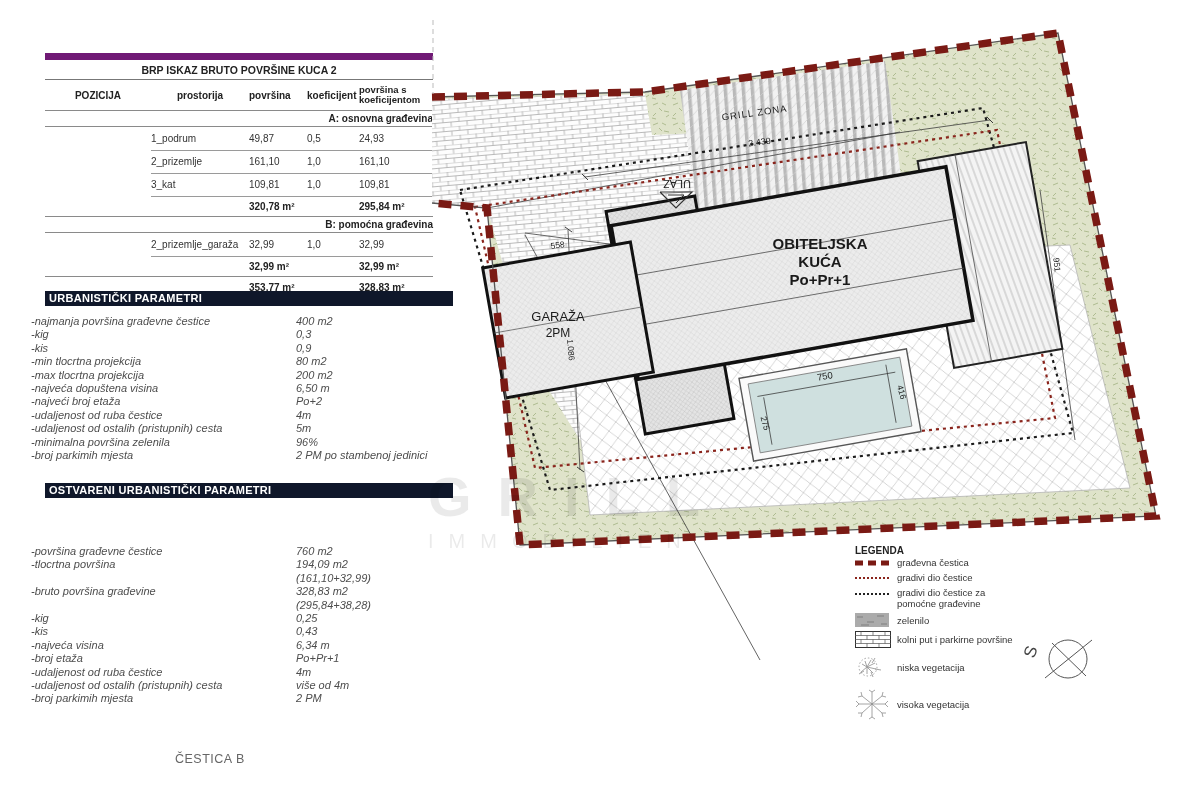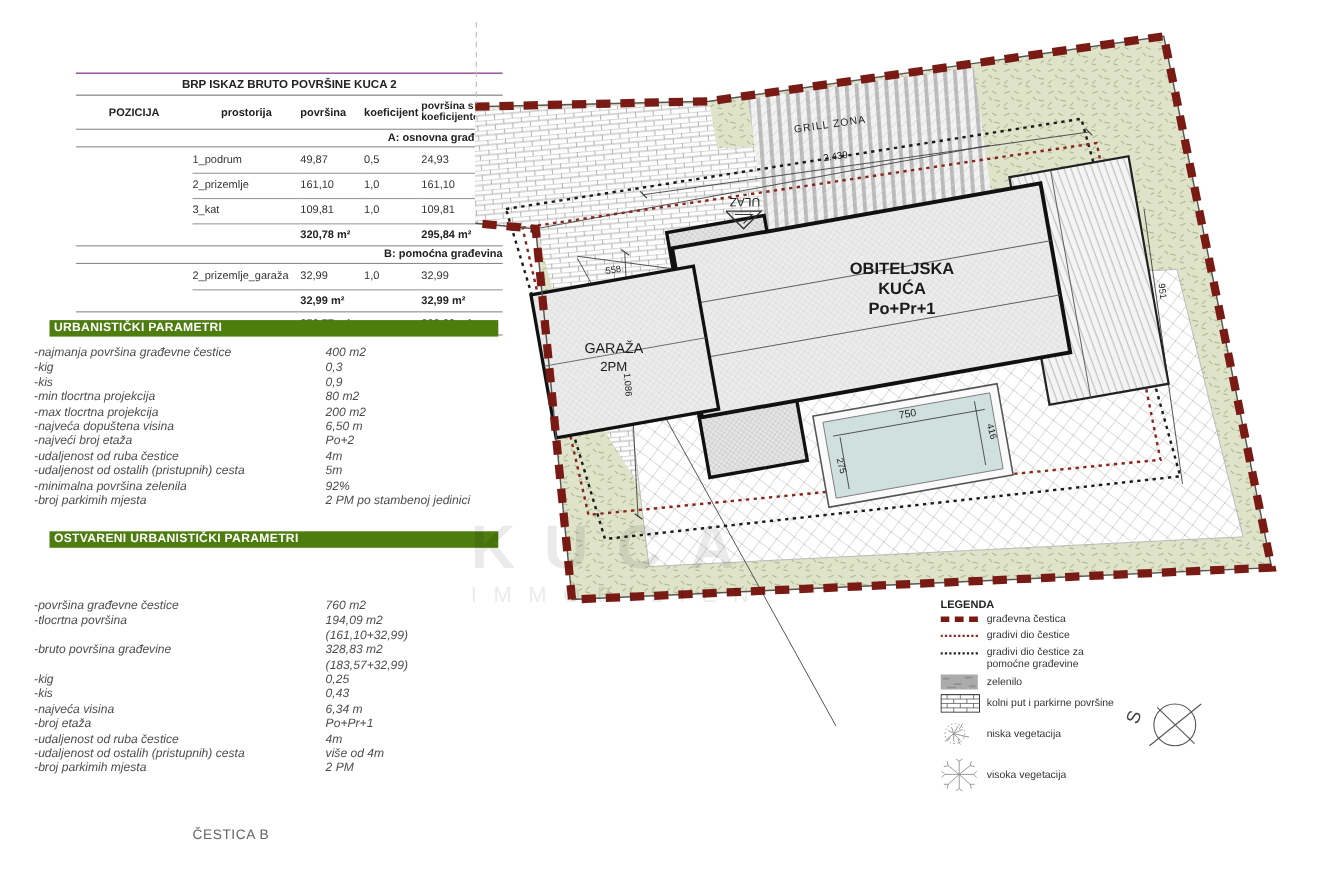--- a/index.html
+++ b/index.html
@@ -1,32 +1,32 @@
 <!DOCTYPE html>
 <html><head>
 <meta charset="utf-8">
 <style>
   html,body{margin:0;padding:0;background:#fff;}
   body{width:1198px;height:794px;position:relative;overflow:hidden;
        font-family:"Liberation Sans", sans-serif;color:#333;}
   
-  .brp-table{position:absolute;left:45px;top:66px;width:388px;font-size:10px;border-top:1px solid #701a75;margin-left:24px;}
+  .brp-table{position:absolute;left:45px;top:53px;width:388px;font-size:10px;border-top:7px solid #701a75;}
   .trow{display:grid;grid-template-columns:106px 98px 58px 52px 74px;align-items:center;}
   .trow.full{border-bottom:1px solid #8a8a8a;}
   .trow .bb{border-bottom:1px solid #9a9a9a;height:100%;display:flex;align-items:center;}
   .t-title{height:19px;font-weight:bold;text-align:center;display:flex;align-items:center;justify-content:center;border-bottom:1px solid #777;font-size:10.5px;color:#222;}
   .t-head{height:30px;font-weight:bold;color:#222;}
   .t-head span{display:flex;align-items:center;}
   .t-head .c1,.t-head .c2{justify-content:center;text-align:center;}
   .t-head .c5{font-size:9.5px;line-height:10px;}
   .t-sec{height:15px;font-weight:bold;color:#222;text-align:right;}
   .t-data{height:23px;}
   .t-sum{height:20px;font-weight:bold;color:#222;}
   
-  .bar{position:absolute;left:45px;width:408px;height:15px;background:#4d7c0f;color:#fff;
+  .bar{position:absolute;left:45px;width:408px;height:15px;background:#0f172a;color:#fff;
        font-weight:bold;font-size:11px;line-height:15px;padding-left:4px;box-sizing:border-box;letter-spacing:.3px;}
   .plist{position:absolute;left:31px;width:430px;font-size:11px;color:#4d4d4d;font-style:italic;}
   .prow{display:flex;height:13.4px;line-height:13.4px;}
   .prow .lbl{width:265px;}
   .prow .val{flex:1;}
   
   .legend{position:absolute;left:855px;top:545px;width:185px;font-size:9.5px;color:#333;z-index:4;}
   .legend .ltitle{font-weight:bold;font-size:10px;color:#222;margin-bottom:1px;}
   .litem{display:flex;align-items:center;margin-bottom:4px;}
   .licon{width:36px;flex:0 0 36px;margin-right:6px;display:flex;align-items:center;}
@@ -141,21 +141,21 @@
   <div class="prow">
       <span class="lbl">-udaljenost od ruba čestice</span>
       <span class="val">4m</span>
     </div>
   <div class="prow">
       <span class="lbl">-udaljenost od ostalih (pristupnih) cesta</span>
       <span class="val">5m</span>
     </div>
   <div class="prow">
       <span class="lbl">-minimalna površina zelenila</span>
-      <span class="val">92%</span>
+      <span class="val">96%</span>
     </div>
   <div class="prow">
       <span class="lbl">-broj parkimih mjesta</span>
       <span class="val">2 PM po stambenoj jedinici</span>
     </div>
 </div>
 
 <div class="bar" style="top:483px;">OSTVARENI URBANISTIČKI PARAMETRI</div>
 <div class="plist" style="top:507px;margin-top:38px;">
   <div class="prow">
@@ -169,21 +169,21 @@
   <div class="prow">
       <span class="lbl"></span>
       <span class="val">(161,10+32,99)</span>
     </div>
   <div class="prow">
       <span class="lbl">-bruto površina građevine</span>
       <span class="val">328,83 m2</span>
     </div>
   <div class="prow">
       <span class="lbl"></span>
-      <span class="val">(183,57+32,99)</span>
+      <span class="val">(295,84+38,28)</span>
     </div>
   <div class="prow">
       <span class="lbl">-kig</span>
       <span class="val">0,25</span>
     </div>
   <div class="prow">
       <span class="lbl">-kis</span>
       <span class="val">0,43</span>
     </div>
   <div class="prow">
@@ -323,21 +323,21 @@
 
   <g>
     <polyline points="2,77 215,72 628,13 726,496 90,525 57,188 2,183" fill="none" stroke="#555" stroke-width="1.3"></polyline>
     <polyline points="2,77 215,72 628,13 726,496 90,525 57,188 2,183" fill="none" stroke="#7a1a14" stroke-width="7.5" stroke-dasharray="13 9"></polyline>
   </g>
   <line x1="3" y1="0" x2="3" y2="74" stroke="#bbb" stroke-width="1" stroke-dasharray="5 4"></line>
 </svg>
 </div>
 
 <div class="watermark">
-  <div class="wm1">KUCA</div>
+  <div class="wm1">GRILL</div>
   <div class="wm2">IMMOBILIEN</div>
 </div>
 
 <div class="legend">
   <div class="ltitle">LEGENDA</div>
   <div class="litem">
     <span class="licon">
       <svg width="36" height="8">
           <line x1="0" y1="4" x2="36" y2="4" stroke="#7a1a14" stroke-width="5" stroke-dasharray="8 5"></line>
         </svg>

